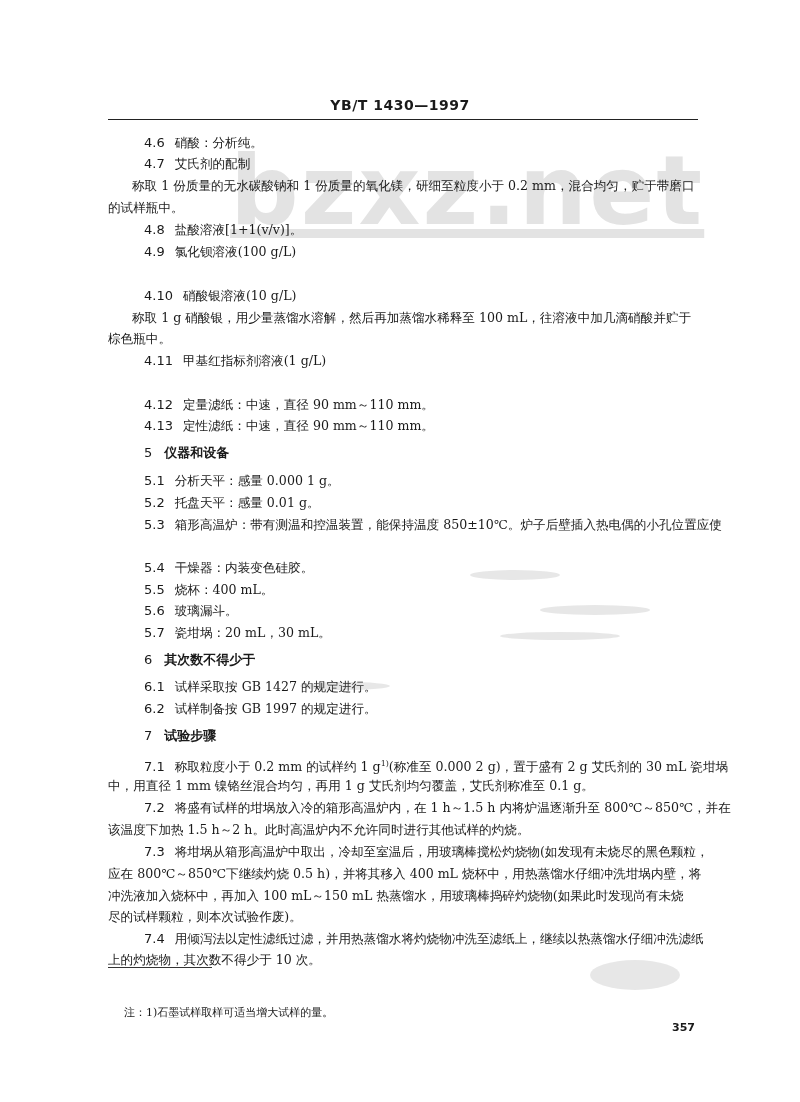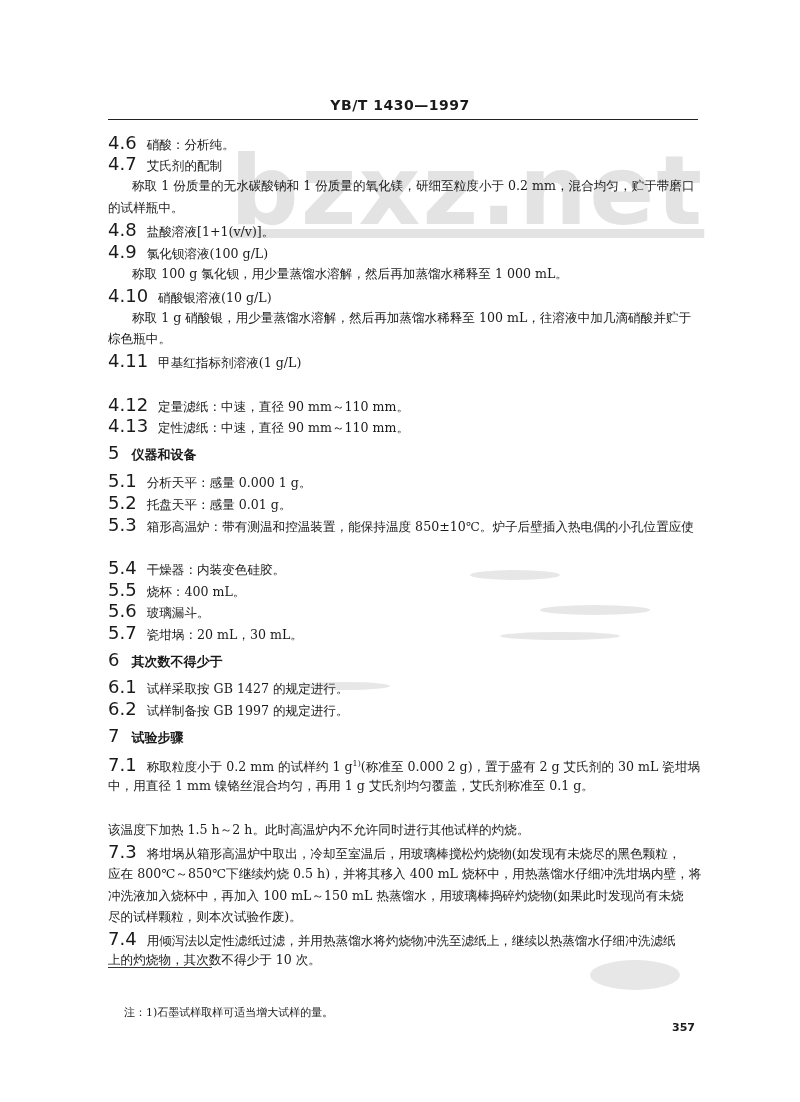--- a/index.html
+++ b/index.html
@@ -23,21 +23,21 @@
     color: rgba(170,170,170,0.33); letter-spacing: 2px;
     font-family: "DejaVu Sans", "Liberation Sans", sans-serif;
     text-decoration: underline;
   }
   .line {
     position: absolute; left: 108px; white-space: nowrap;
     font-size: 12.6px; line-height: 16px;
   }
   .num {
     display: inline-block; font-family: "DejaVu Sans", "Liberation Sans", sans-serif;
-    font-size: 18px; margin-right: 10px;
+    font-size: 13px; margin-right: 10px; margin-left: 36px;
   }
   .indent { left: 132px; }
   .sec { font-weight: bold; font-size: 13px; }
   .sec .num { font-weight: normal; margin-right: 12px; }
   .footnote-rule {
     position: absolute; left: 108px; top: 967px; width: 104px; height: 0;
     border-top: 1px solid #333;
   }
   .footnote { font-size: 11px; left: 124px; margin-top: 26px; }
   .page-number {
@@ -56,21 +56,20 @@
   <div class="header-title">YB/T 1430—1997</div>
   <div class="header-rule"></div>
   <div class="watermark">bzxz.net</div>
 
   <div class="line" style="top:135px"><span class="num">4.6</span><span>硝酸：分析纯。</span></div>
   <div class="line" style="top:156px"><span class="num">4.7</span><span>艾氏剂的配制</span></div>
   <div class="line indent" style="top:178px">称取 1 份质量的无水碳酸钠和 1 份质量的氧化镁，研细至粒度小于 0.2 mm，混合均匀，贮于带磨口</div>
   <div class="line" style="top:200px">的试样瓶中。</div>
   <div class="line" style="top:222px"><span class="num">4.8</span><span>盐酸溶液[1+1(v/v)]。</span></div>
   <div class="line" style="top:244px"><span class="num">4.9</span><span>氯化钡溶液(100 g/L)</span></div>
-  <div class="line indent" style="top:266px">称取 100 g 氯化钡，用少量蒸馏水溶解，然后再加蒸馏水稀释至 1 000 mL。</div>
   <div class="line" style="top:288px"><span class="num">4.10</span><span>硝酸银溶液(10 g/L)</span></div>
   <div class="line indent" style="top:310px">称取 1 g 硝酸银，用少量蒸馏水溶解，然后再加蒸馏水稀释至 100 mL，往溶液中加几滴硝酸并贮于</div>
   <div class="line" style="top:331px">棕色瓶中。</div>
   <div class="line" style="top:353px"><span class="num">4.11</span><span>甲基红指标剂溶液(1 g/L)</span></div>
   <div class="line" style="top:397px"><span class="num">4.12</span><span>定量滤纸：中速，直径 90 mm～110 mm。</span></div>
   <div class="line" style="top:418px"><span class="num">4.13</span><span>定性滤纸：中速，直径 90 mm～110 mm。</span></div>
 
   <div class="line sec" style="top:445px"><span class="num">5</span><span>仪器和设备</span></div>
   <div class="line" style="top:473px"><span class="num">5.1</span><span>分析天平：感量 0.000 1 g。</span></div>
   <div class="line" style="top:495px"><span class="num">5.2</span><span>托盘天平：感量 0.01 g。</span></div>
@@ -80,20 +79,21 @@
   <div class="line" style="top:603px"><span class="num">5.6</span><span>玻璃漏斗。</span></div>
   <div class="line" style="top:625px"><span class="num">5.7</span><span>瓷坩埚：20 mL，30 mL。</span></div>
 
   <div class="line sec" style="top:652px"><span class="num">6</span><span>其次数不得少于</span></div>
   <div class="line" style="top:679px"><span class="num">6.1</span><span>试样采取按 GB 1427 的规定进行。</span></div>
   <div class="line" style="top:701px"><span class="num">6.2</span><span>试样制备按 GB 1997 的规定进行。</span></div>
 
   <div class="line sec" style="top:728px"><span class="num">7</span><span>试验步骤</span></div>
   <div class="line" style="top:756px"><span class="num">7.1</span><span>称取粒度小于 0.2 mm 的试样约 1 g</span><sup>1)</sup><span>(称准至 0.000 2 g)，置于盛有 2 g 艾氏剂的 30 mL 瓷坩埚</span></div>
   <div class="line" style="top:778px">中，用直径 1 mm 镍铬丝混合均匀，再用 1 g 艾氏剂均匀覆盖，艾氏剂称准至 0.1 g。</div>
+  <div class="line" style="top:800px"><span class="num">7.2</span><span>将盛有试样的坩埚放入冷的箱形高温炉内，在 1 h～1.5 h 内将炉温逐渐升至 800℃～850℃，并在</span></div>
   <div class="line" style="top:822px">该温度下加热 1.5 h～2 h。此时高温炉内不允许同时进行其他试样的灼烧。</div>
   <div class="line" style="top:844px"><span class="num">7.3</span><span>将坩埚从箱形高温炉中取出，冷却至室温后，用玻璃棒搅松灼烧物(如发现有未烧尽的黑色颗粒，</span></div>
   <div class="line" style="top:866px">应在 800℃～850℃下继续灼烧 0.5 h)，并将其移入 400 mL 烧杯中，用热蒸馏水仔细冲洗坩埚内壁，将</div>
   <div class="line" style="top:888px">冲洗液加入烧杯中，再加入 100 mL～150 mL 热蒸馏水，用玻璃棒捣碎灼烧物(如果此时发现尚有未烧</div>
   <div class="line" style="top:909px">尽的试样颗粒，则本次试验作废)。</div>
   <div class="line" style="top:931px"><span class="num">7.4</span><span>用倾泻法以定性滤纸过滤，并用热蒸馏水将灼烧物冲洗至滤纸上，继续以热蒸馏水仔细冲洗滤纸</span></div>
   <div class="line" style="top:952px">上的灼烧物，其次数不得少于 10 次。</div>
 
   <div class="footnote-rule"></div>
   <div class="line footnote" style="top:979px">注：1)石墨试样取样可适当增大试样的量。</div>

